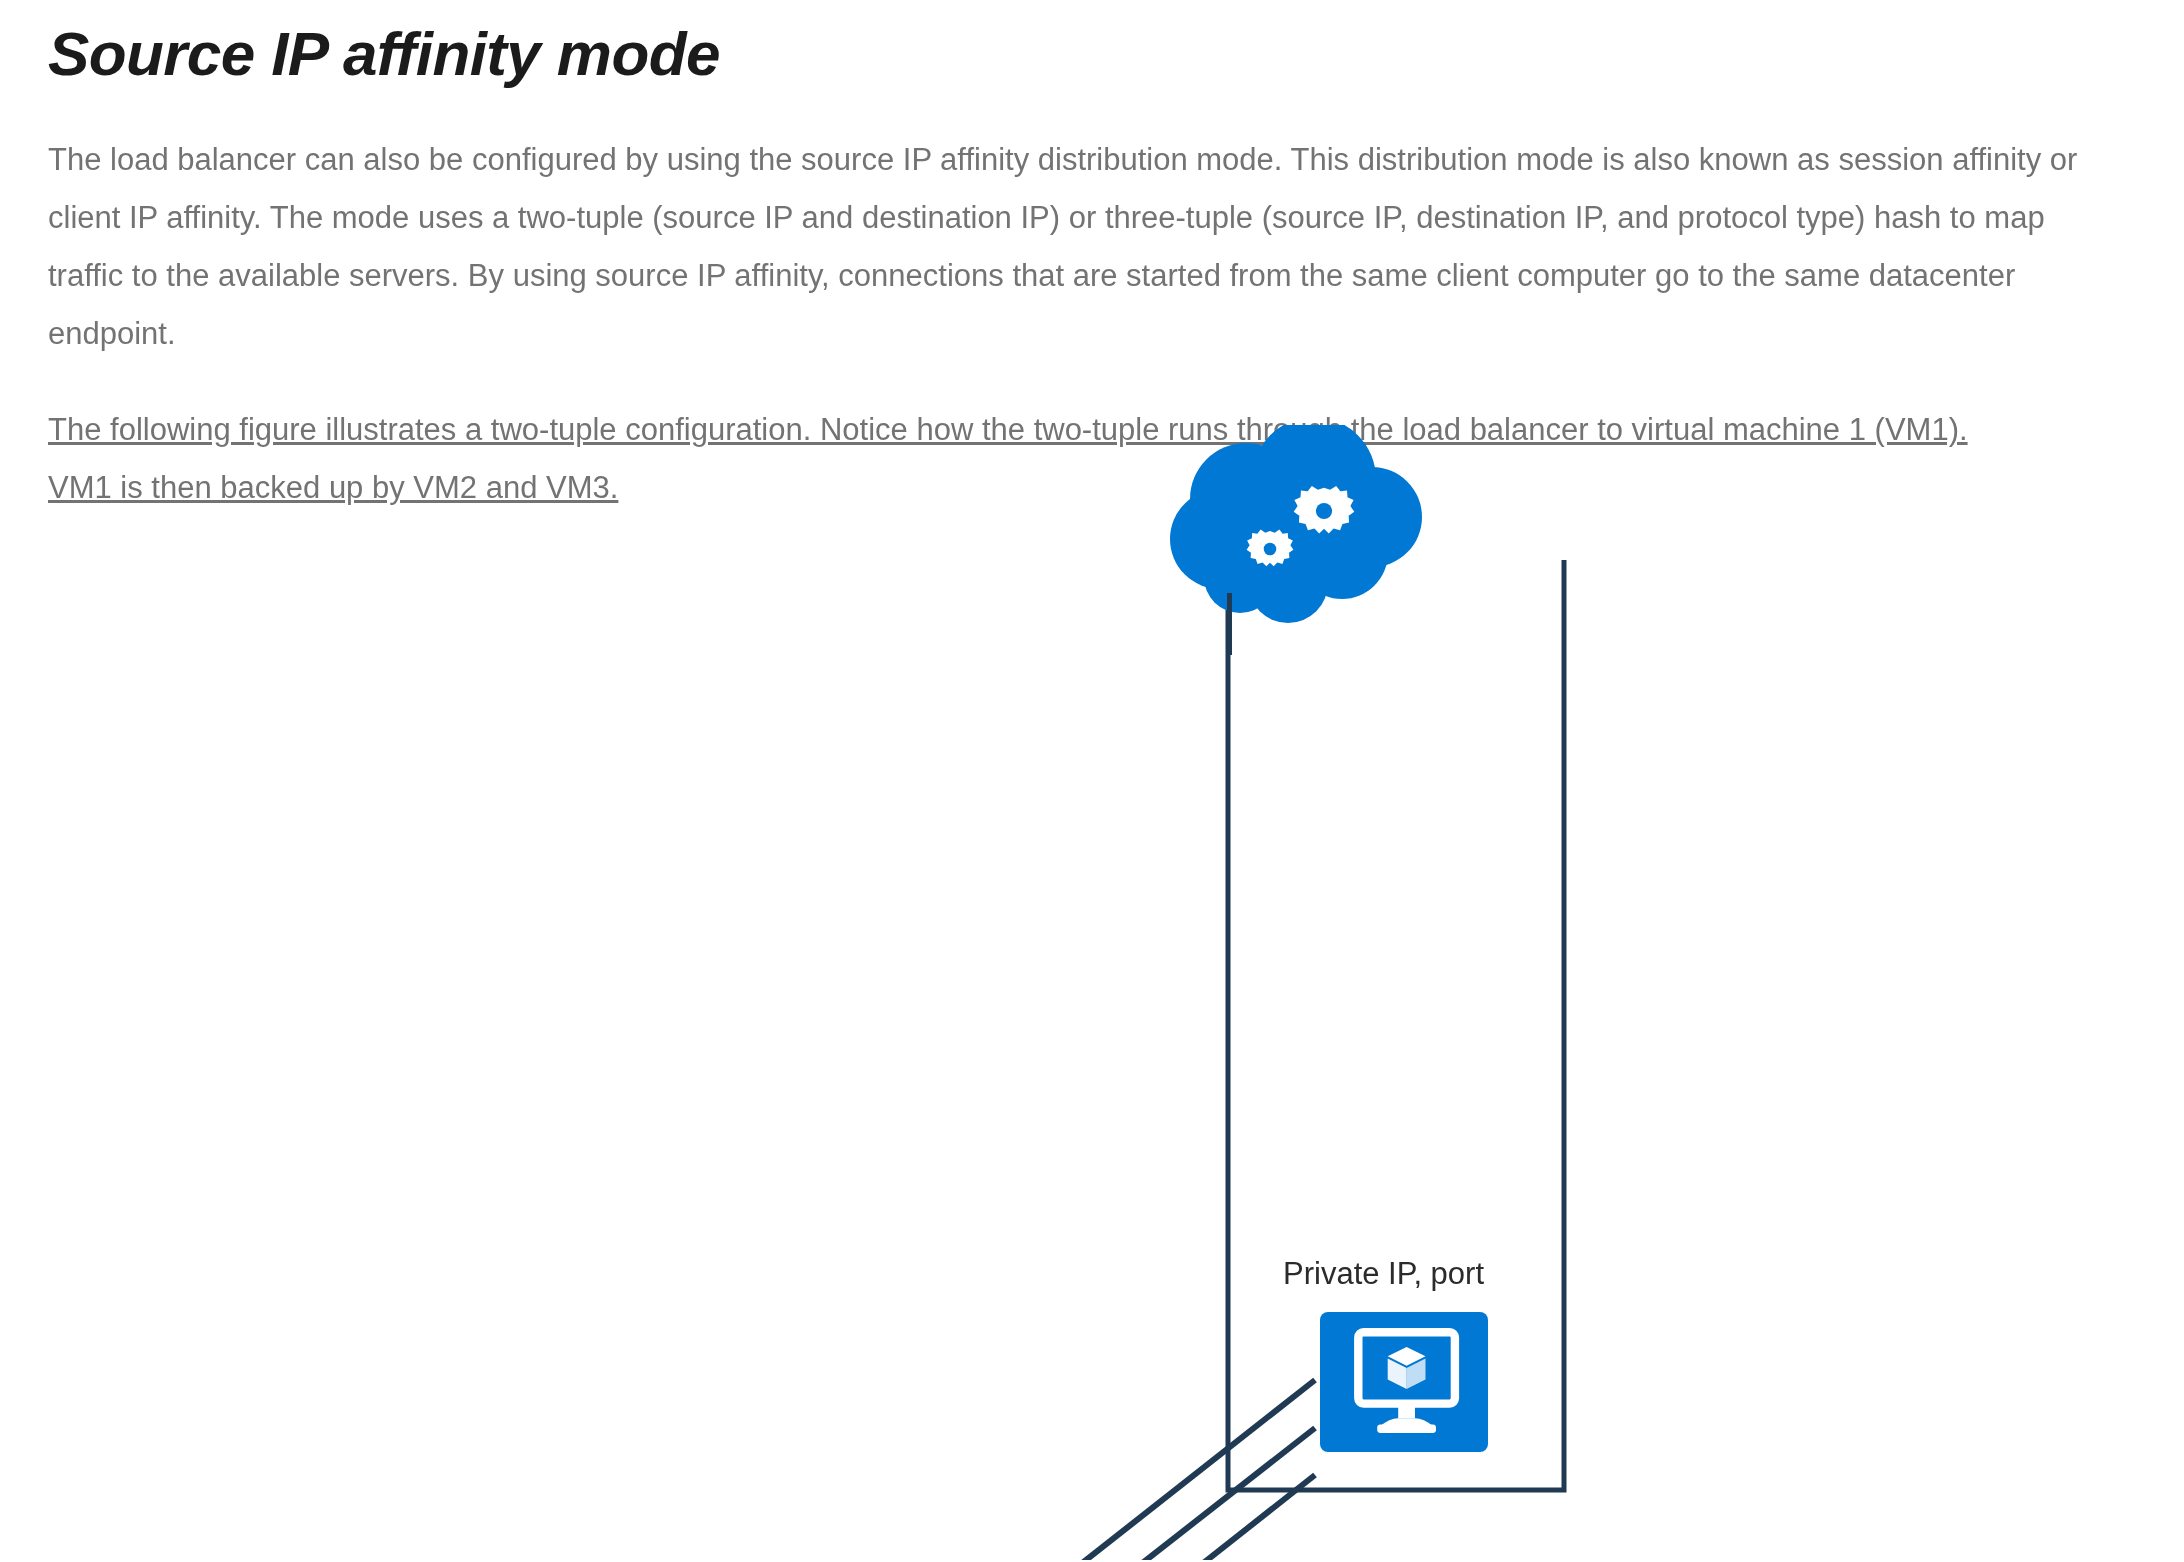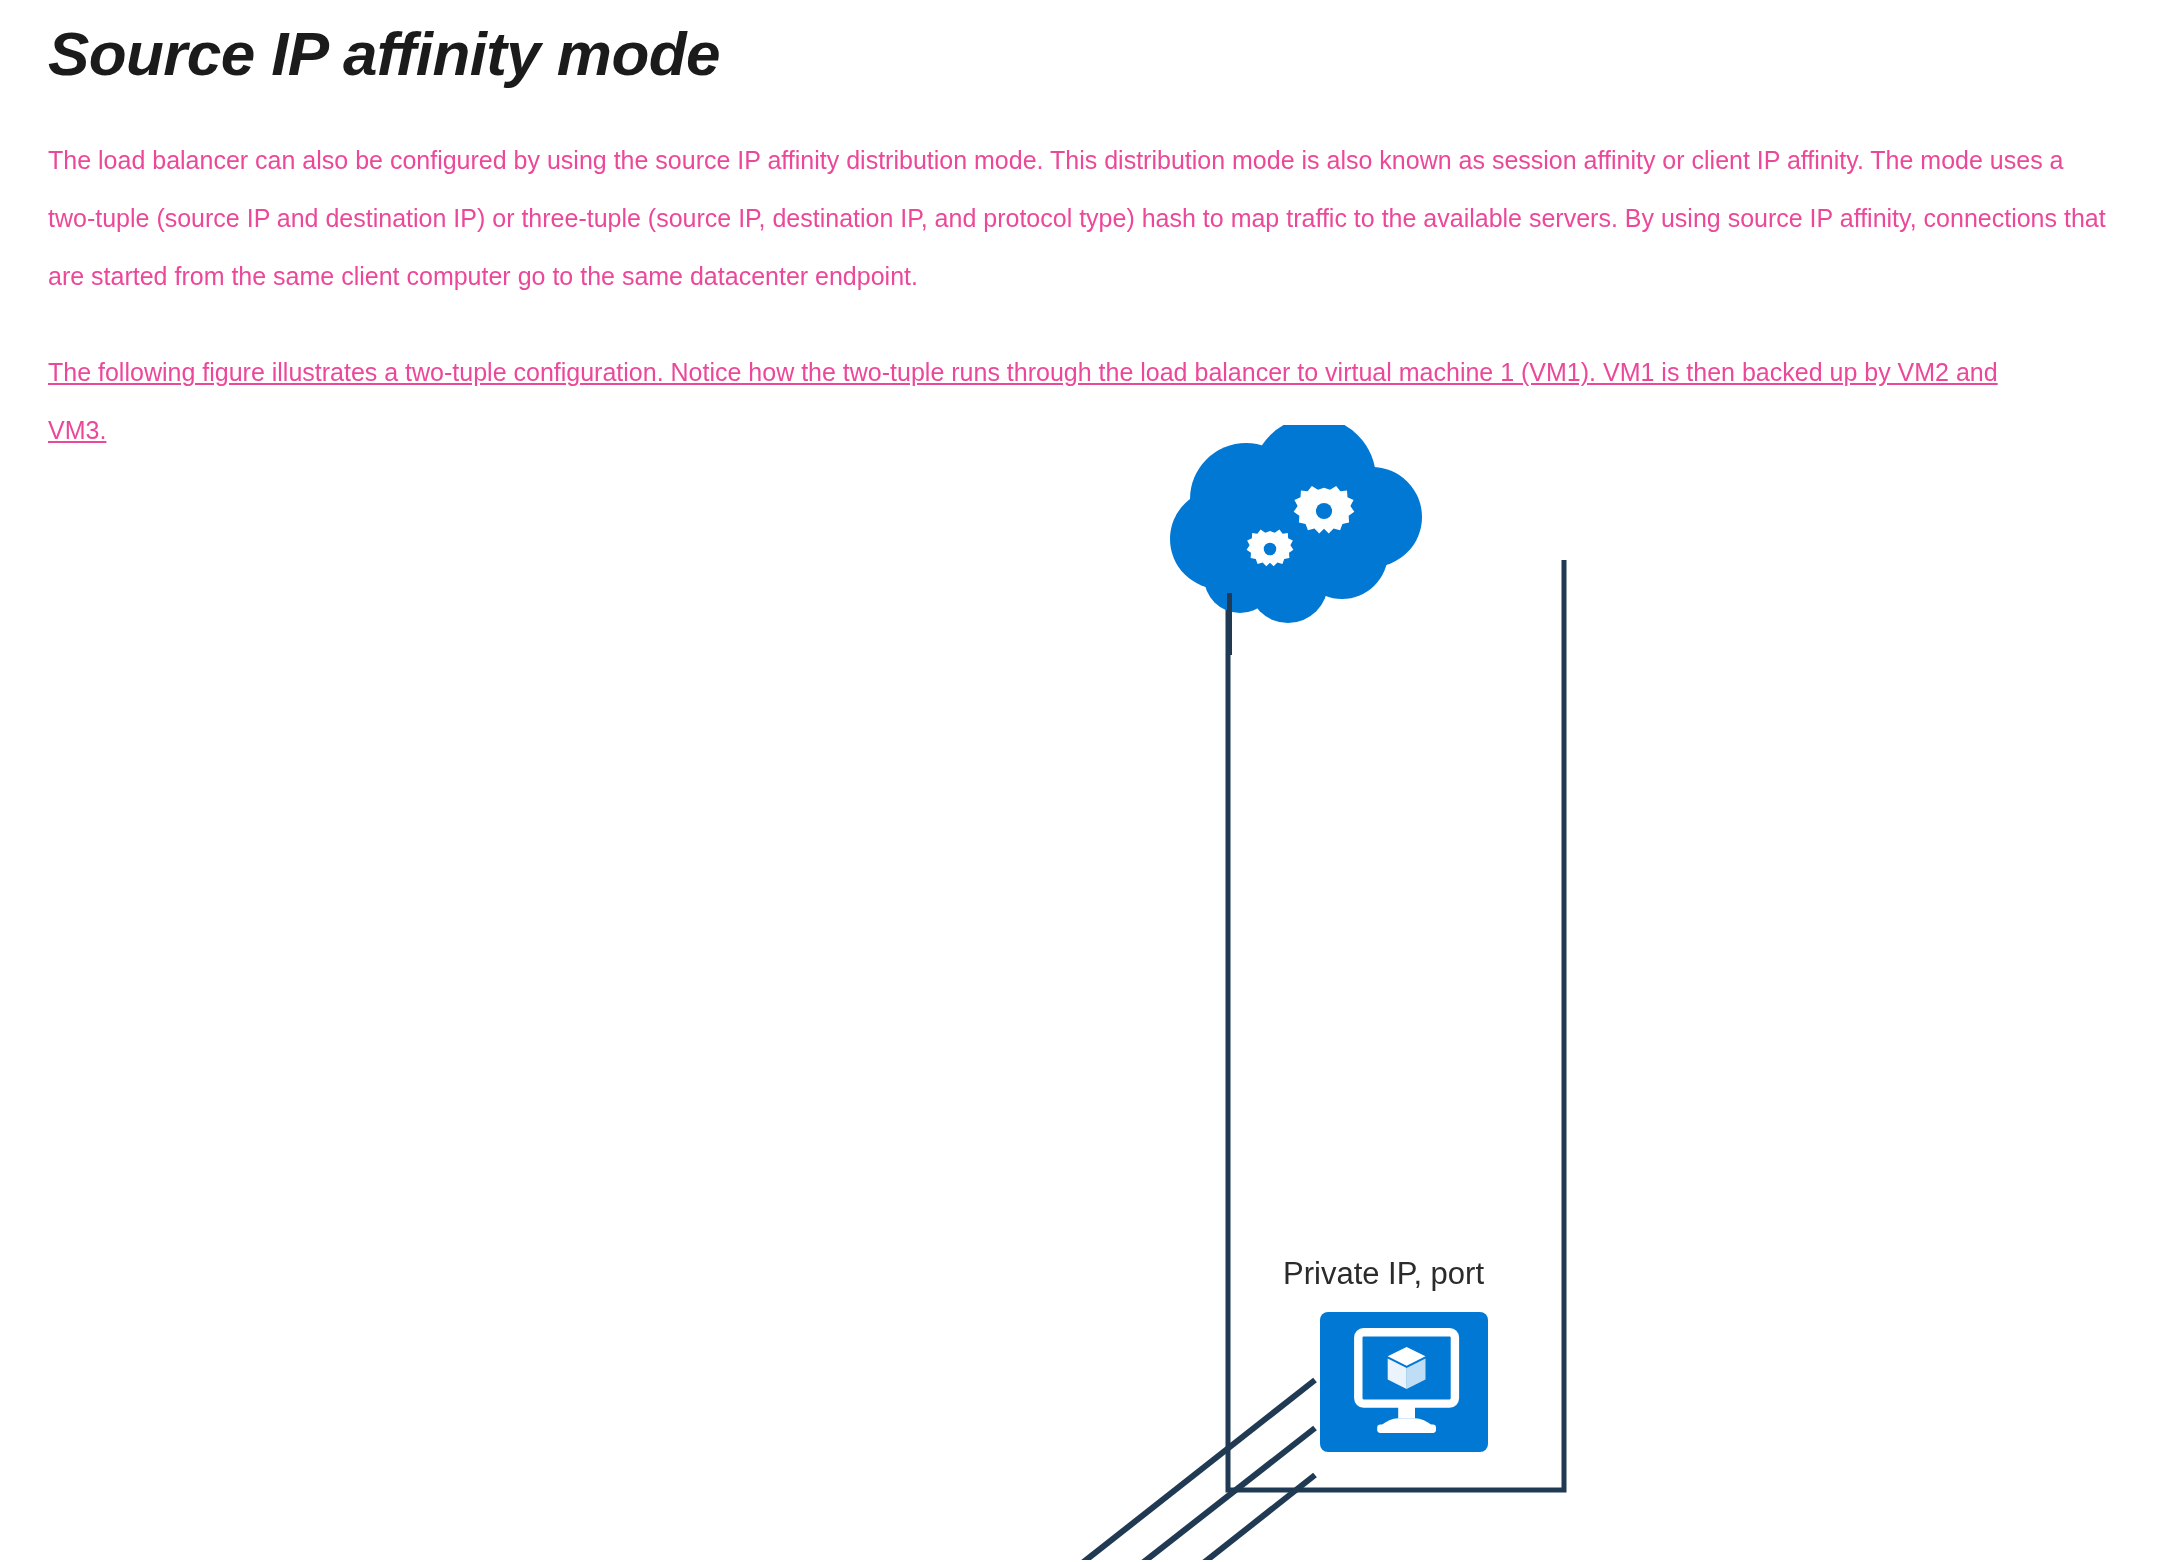--- a/index.html
+++ b/index.html
@@ -35,23 +35,23 @@
     font-weight: 600;
     color: #1b1b1b;
     letter-spacing: -0.6px;
     line-height: 1.15;
     margin: 0 0 42px 0;
     white-space: nowrap;
     font-style: italic;
   }
 
   .para {
-    font-size: 25px;
+    font-size: 31px;
     line-height: 58px;
-    color: #ec4899;
+    color: #737373;
     margin: 0 0 38px 0;
     max-width: 2060px;
     font-weight: 400;
   }
   .para.p2 { max-width: 1990px; text-decoration: underline; }
 
   
   .figure {
     position: absolute;
     left: 0;

